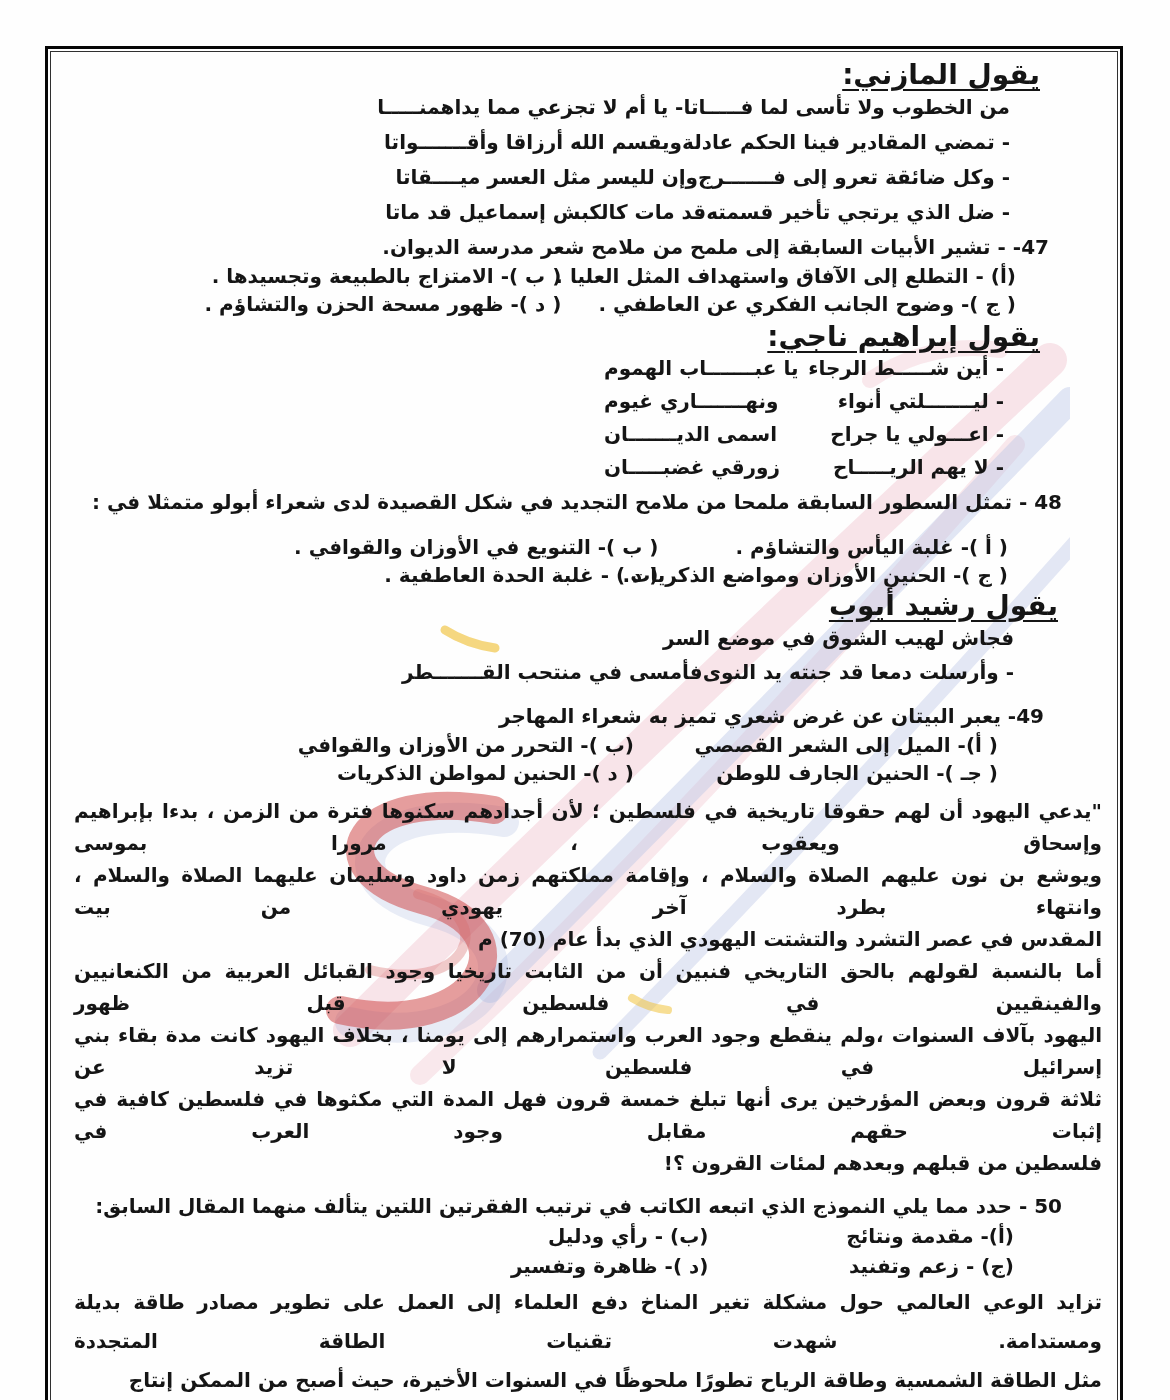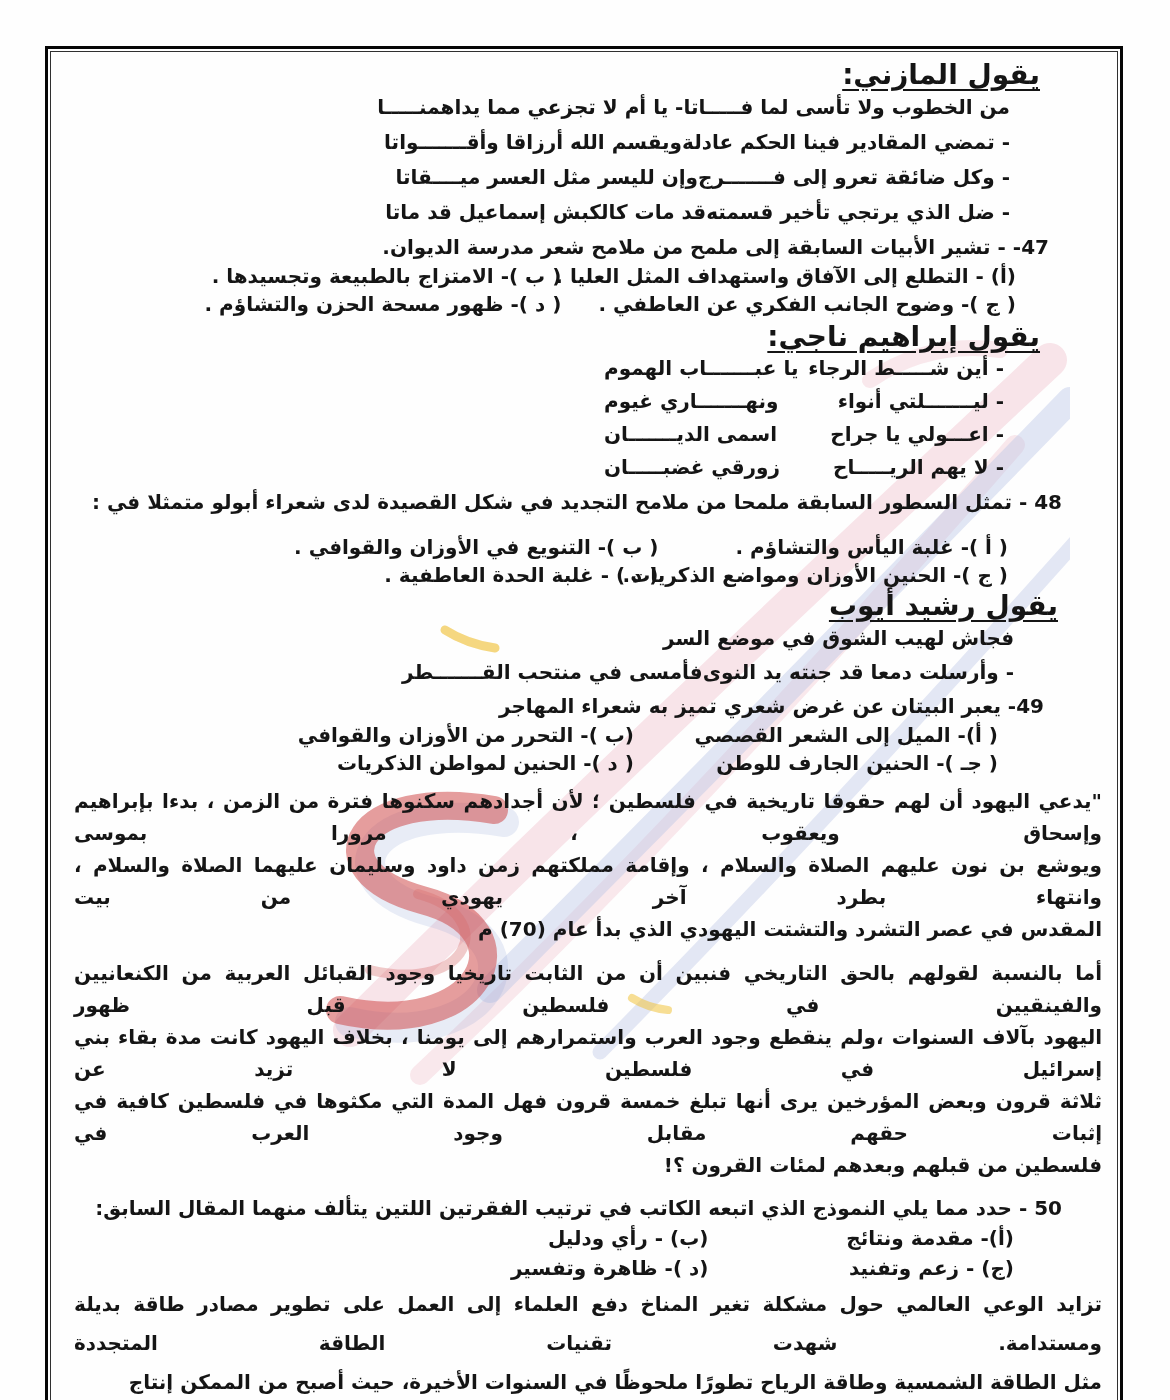--- a/index.html
+++ b/index.html
@@ -23,35 +23,35 @@
   .ah { margin:2px 24px 0 0; }
 
   .verse-row { display:flex; justify-content:space-between; line-height:35px; white-space:nowrap; }
   .vm { width:556px; margin-right:72px; }
   .vn { width:400px; margin-right:78px; line-height:33px; }
   .va { width:600px; margin-right:68px; line-height:34px; }
 
   .q { line-height:30px; white-space:nowrap; }
   .q47m { margin:2px 33px 0 0; }
   .q48m { margin:3px 20px 16px 0; }
-  .q49m { margin:2px 38px 0 0; }
+  .q49m { margin:12px 38px 0 0; }
   .q50m { margin:12px 20px 0 0; }
 
   .opt-row { display:flex; line-height:28px; white-space:nowrap; }
   .opt-row .opt1 { flex:0 0 auto; }
   .opt-row .opt2 { flex:1 1 auto; }
   .o47 { margin-right:66px; } .o47 .opt1 { width:49%; }
   .o48 { margin-right:74px; } .o48 .opt1 { width:38%; }
   .o49 { margin-right:84px; } .o49 .opt1 { width:40%; }
   .o50 { margin-right:68px; line-height:30px; } .o50 .opt1 { width:33%; }
 
   .para { margin:8px -20px 0 -14px; }
   .para .jl { text-align:justify; text-align-last:justify; line-height:32px; }
   .para .rl { text-align:right; line-height:32px; }
-  .p2 { margin-top:12px; }
+  .p2 { margin-top:0; }
   .p3 .jl, .p3 .rl { line-height:39px; }
   .p3 { margin-top:2px; }
 </style>
 </head>
 <body>
 
 <div class="page">
 
   <svg class="wm" viewBox="0 0 900 1000" aria-hidden="true">
     <g fill="none" stroke-linecap="round">

